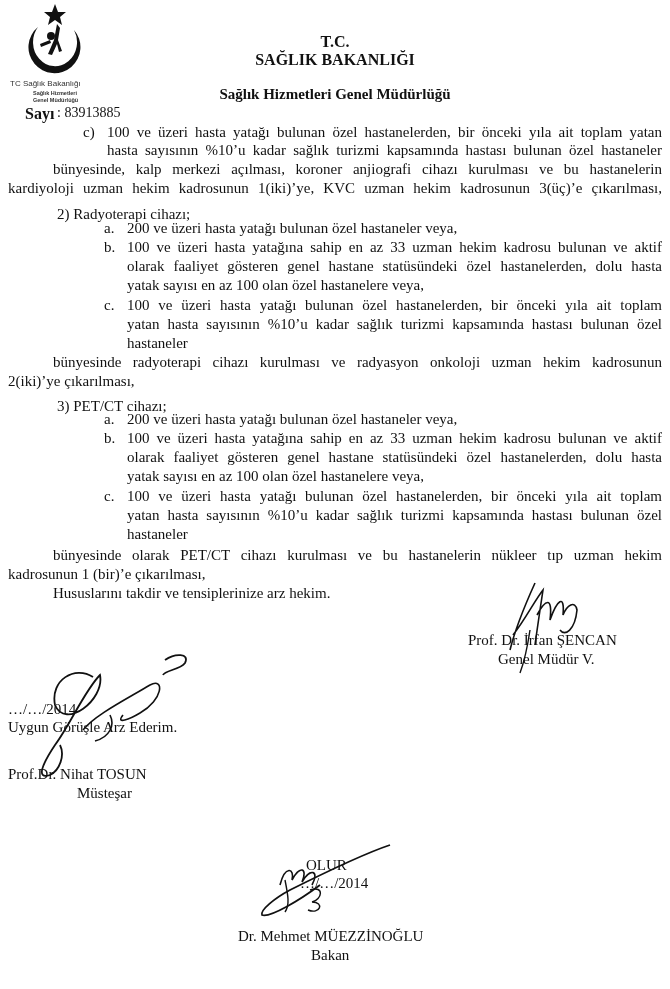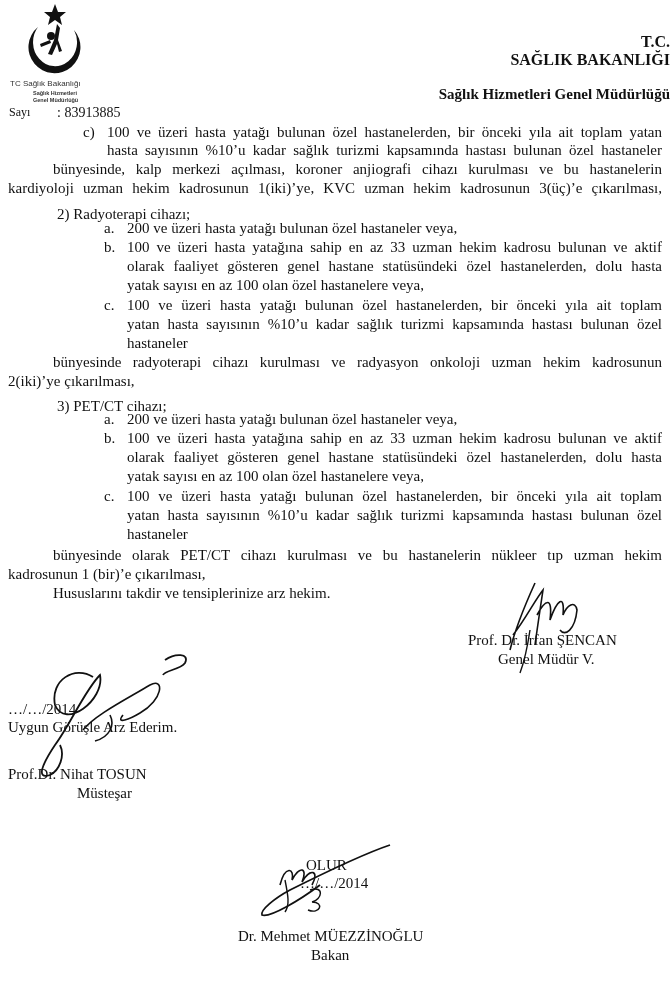--- a/index.html
+++ b/index.html
@@ -33,27 +33,27 @@
       position: absolute; left: 23px; width: 70px;
       font-family: "Liberation Sans", "DejaVu Sans", sans-serif;
       font-size: 5.5px; font-weight: bold; color: #333;
       white-space: nowrap;
     }
     .logo-text-2 { top: 88px; }
     .logo-text-3 { top: 95px; }
 
     
     .header {
-      left: 0; width: 670px; text-align: right; font-weight: bold;
+      left: 0; width: 670px; text-align: center; font-weight: bold;
     }
     .h1 { top: 33px; font-size: 16px; }
     .h2 { top: 51px; font-size: 16px; }
     .h3 { top: 86px; font-size: 15px; }
 
-    .sayi-label { left: 9px; top: 105px; font-weight: normal; font-size: 12px; }
+    .sayi-label { left: 25px; top: 105px; font-weight: bold; font-size: 16px; }
     .sayi-value { left: 57px; top: 105px; font-size: 14px; }
 
     .line {
       position: absolute;
       white-space: nowrap;
       font-size: 15px;
       line-height: 18px;
     }
     .just {
       text-align: justify;

